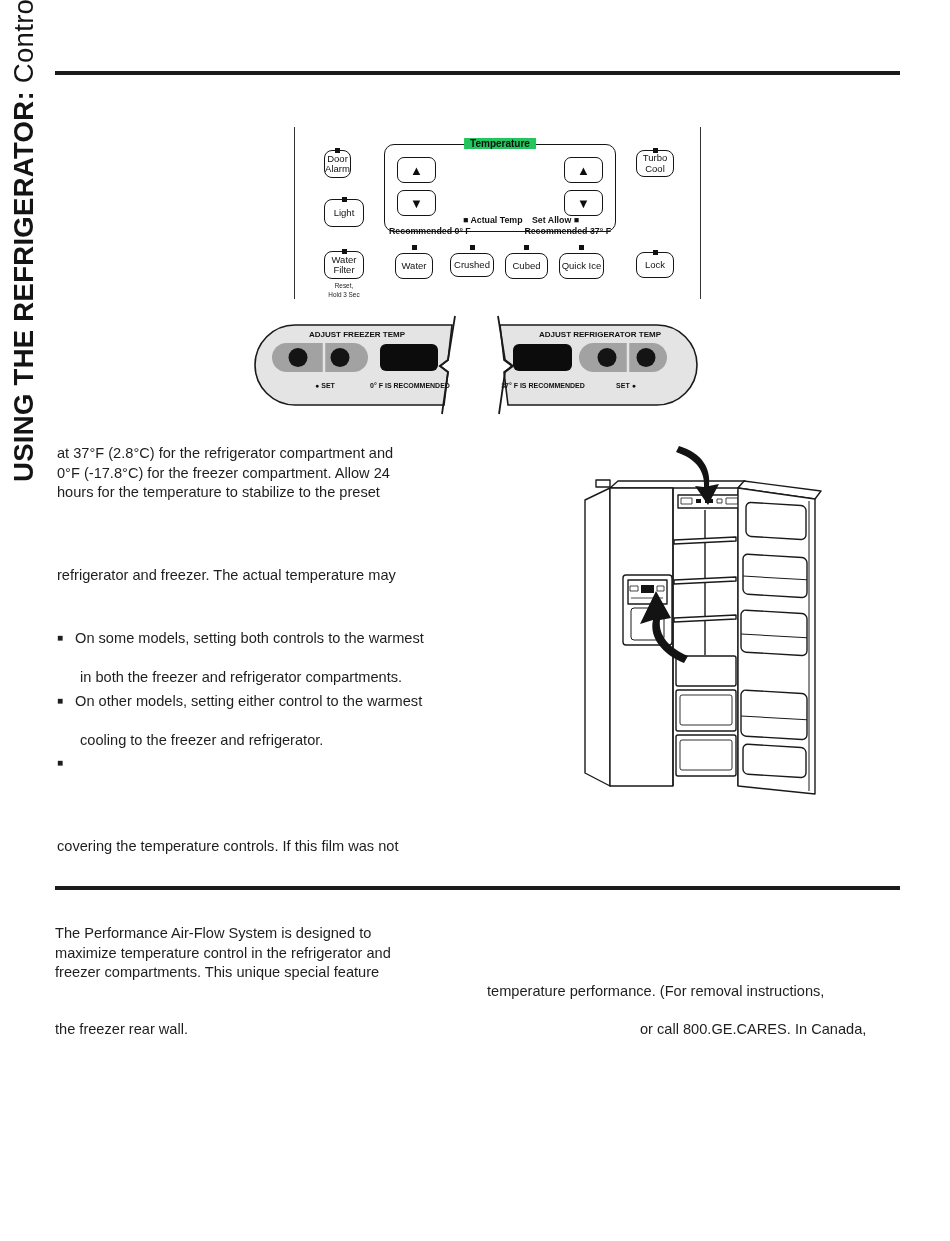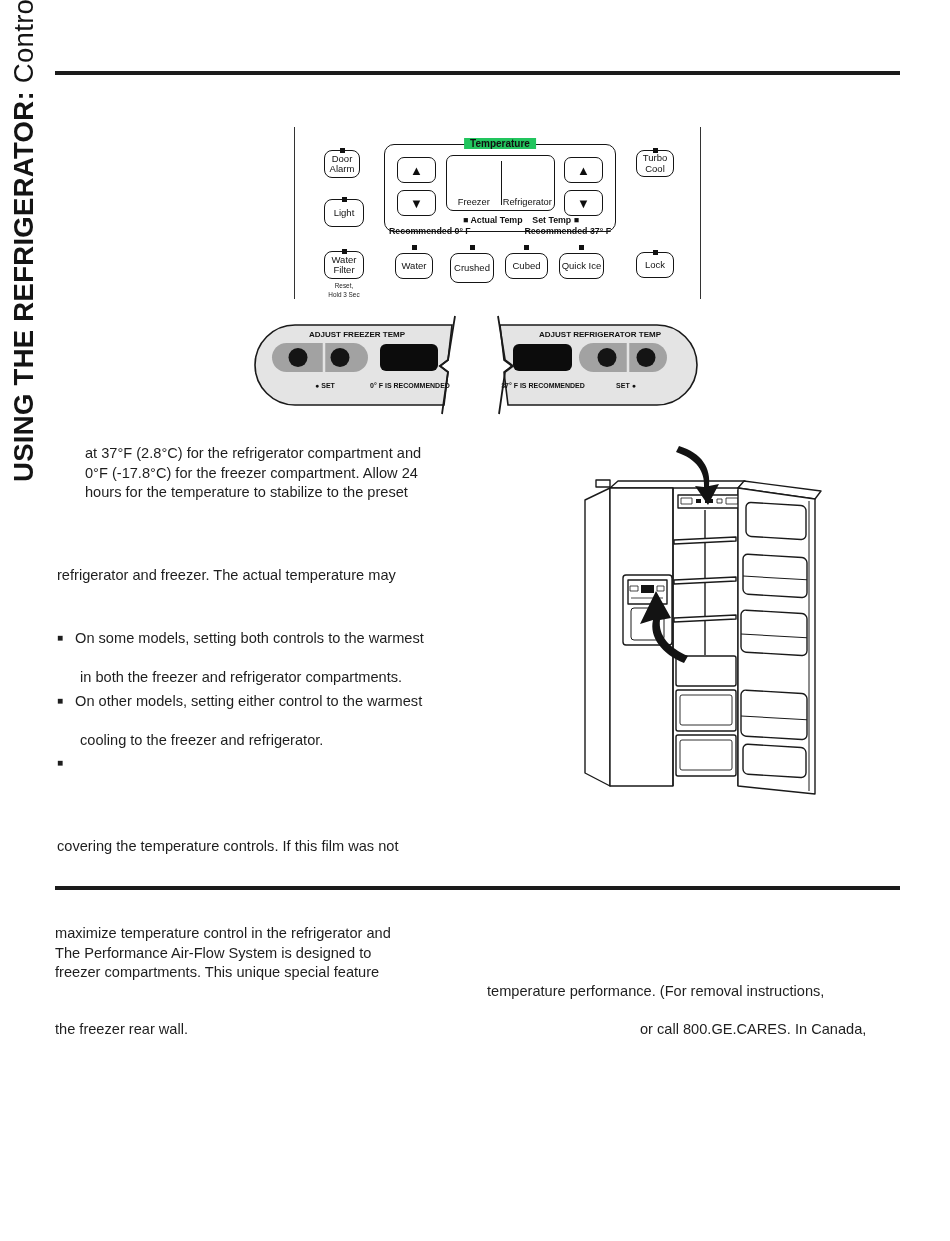--- a/index.html
+++ b/index.html
@@ -55,21 +55,21 @@
 <div class="page">
 
   <div class="vtitle">
     <span class="inner"><span class="vt-bold">USING THE REFRIGERATOR:</span> <span class="vt-reg">Controls</span></span>
   </div>
 
   <div class="hr hr-top"></div>
 
   <div class="cpanel">
 
-    <div class="btn" style="left:29px;top:23px;width:36px;height:28px;">
+    <div class="btn" style="left:29px;top:23px;width:27px;height:28px;">
       <span class="ind"></span>
       <span>Door Alarm</span>
     </div>
     <div class="btn" style="left:29px;top:72px;width:40px;height:28px;">
       <span class="ind"></span>
       <span>Light</span>
     </div>
     <div class="btn" style="left:29px;top:124px;width:40px;height:28px;">
       <span class="ind"></span>
       <span>Water Filter</span>
@@ -80,55 +80,48 @@
     </div>
 
     <div class="tgroup">
       <span class="tgroup-title">Temperature</span>
       <div class="arrow-btn" style="left:12px;top:12px;">
         <span>▲</span>
       </div>
       <div class="arrow-btn" style="left:12px;top:45px;">
         <span>▼</span>
       </div>
-      <div class="tdisplay">
-        <div class="tdivider"></div>
-        <div class="tlabels">
-          <span>Freezer</span>
-          <span>Refrigerator</span>
-        </div>
-      </div>
       <div class="arrow-btn" style="left:179px;top:12px;">
         <span>▲</span>
       </div>
       <div class="arrow-btn" style="left:179px;top:45px;">
         <span>▼</span>
       </div>
       <div class="trow-indic">
         <span>■ Actual Temp</span>
-        <span>Set Temp ■</span>
+        <span>Set Allow ■</span>
       </div>
       <span class="trec l">Recommended 0° F</span>
       <span class="trec r">Recommended 37° F</span>
     </div>
 
     <div class="btn" style="left:341px;top:23px;width:38px;height:27px;">
       <span class="ind"></span>
       <span>Turbo Cool</span>
     </div>
     <div class="btn" style="left:341px;top:125px;width:38px;height:26px;">
       <span class="ind"></span>
       <span>Lock</span>
     </div>
 
     <div class="btn" style="left:100px;top:126px;width:38px;height:26px;">
       <span class="ind ind-float"></span>
       <span>Water</span>
     </div>
-    <div class="btn" style="left:155px;top:126px;width:44px;height:30px;">
+    <div class="btn" style="left:155px;top:126px;width:44px;height:24px;">
       <span class="ind ind-float"></span>
       <span>Crushed</span>
     </div>
     <div class="btn" style="left:210px;top:126px;width:43px;height:26px;">
       <span class="ind ind-float"></span>
       <span>Cubed</span>
     </div>
     <div class="btn" style="left:264px;top:126px;width:45px;height:26px;">
       <span class="ind ind-float"></span>
       <span>Quick Ice</span>
@@ -157,21 +150,21 @@
       <circle cx="359" cy="42.5" r="9.5" fill="#141414"></circle>
       <circle cx="398" cy="42.5" r="9.5" fill="#141414"></circle>
       <rect x="265" y="29" width="59" height="27" rx="6" fill="#0c0c0c"></rect>
       <text x="352" y="22" font-size="8" text-anchor="middle">ADJUST REFRIGERATOR TEMP</text>
       <text x="295" y="73" font-size="7" text-anchor="middle">37° F IS RECOMMENDED</text>
       <text x="378" y="73" font-size="7" text-anchor="middle">SET ●</text>
       <path d="M250,1 L257,45 L265,51 L257,57 L251,99" fill="none" stroke="#1a1a1a" stroke-width="1.8"></path>
     </g>
   </svg>
 
-  <div class="bt" style="left:57px;top:444px;margin-left:28px;">
+  <div class="bt" style="left:57px;top:444px;">
     <div>at 37°F (2.8°C) for the refrigerator compartment and</div>
     <div>0°F (-17.8°C) for the freezer compartment. Allow 24</div>
     <div>hours for the temperature to stabilize to the preset</div>
   </div>
   <div class="bt" style="left:57px;top:566px;">refrigerator and freezer. The actual temperature may</div>
 
   <div class="bt bullet-row" style="left:57px;top:629px;">
     <span class="bullet-sq">■</span>
     <span>On some models, setting both controls to the warmest</span>
   </div>
@@ -242,21 +235,21 @@
       </g>
     </g>
 
     <path d="M101,4 C124,11 133,26 131,44 L141,42 L130,63 L117,44 L126,45 C127,30 119,17 98,10 Z" fill="#131313"></path>
     <path d="M106,221 C84,212 71,195 75,178 L62,182 L78,149 L93,176 L82,178 C80,193 91,206 110,214 Z" fill="#131313"></path>
   </svg>
 
   <div class="hr hr-mid"></div>
 
   <div class="bt" style="left:55px;top:924px;">
+    <div>The Performance Air-Flow System is designed to</div>
     <div>maximize temperature control in the refrigerator and</div>
-    <div>The Performance Air-Flow System is designed to</div>
     <div>freezer compartments. This unique special feature</div>
   </div>
   <div class="bt" style="left:487px;top:982px;">temperature performance. (For removal instructions,</div>
   <div class="bt" style="left:55px;top:1020px;">the freezer rear wall.</div>
   <div class="bt" style="left:640px;top:1020px;">or call 800.GE.CARES. In Canada,</div>
 
 </div>
 
 </body></html>

